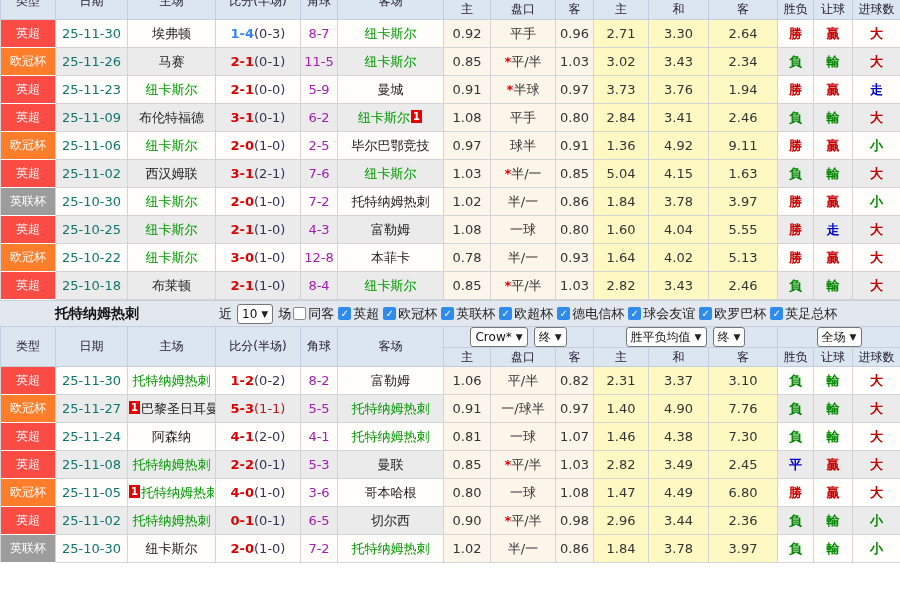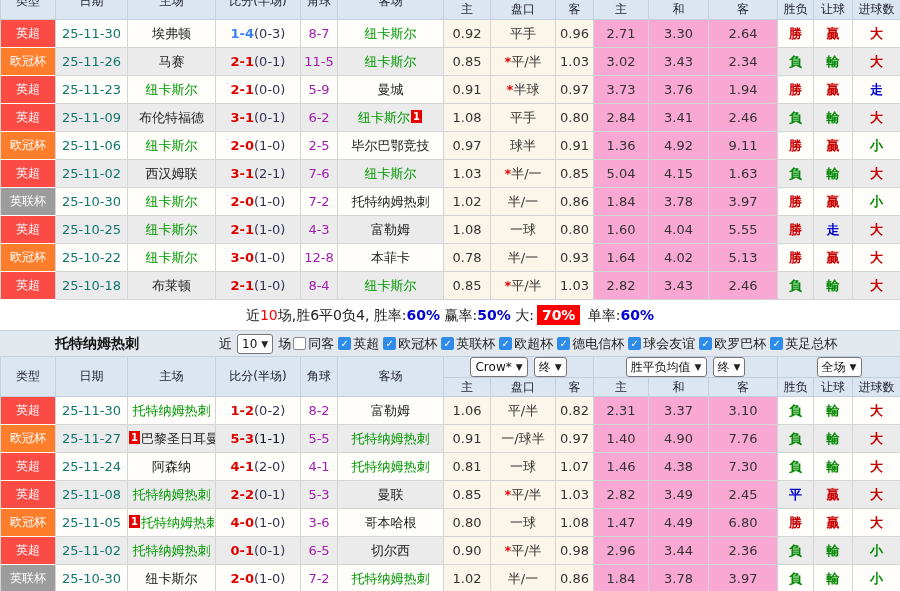--- a/index.html
+++ b/index.html
@@ -18,21 +18,21 @@
   .cutin{display:block;line-height:26px;margin-top:-12px;}
 
   #table2 thead tr{height:19px;}
 
   
   tbody tr{height:28px;}
   tbody td{border:1px solid #d4d4d4;font-size:13px;}
   tr.odd  td.stripe{background:#fffefb;}
   tr.even td.stripe{background:#ebebeb;}
   td.ah{background:#fcf6ea;}
-  td.eu{background:#f9a8d4;}
+  td.eu{background:#fef9c3;}
   td.lg{color:#fff;font-size:12px;border-bottom:1px solid #fff;}
 
   .date{color:#0f766e;}
   .team{color:#222;}
   .team.green{color:#009900;}
   .ft{font-weight:bold;}
   .ht{}
   .corner{color:#a21caf;}
   .oddnum{color:#333;}
   .star{font-weight:bold;}
@@ -300,21 +300,20 @@
           <td class="eu oddnum">2.82</td>
           <td class="eu oddnum">3.43</td>
           <td class="eu oddnum">2.46</td>
           <td class="stripe res" style="color: rgb(0, 136, 0);">負</td>
           <td class="stripe res" style="color: rgb(0, 136, 0);">輸</td>
           <td class="stripe res" style="color: rgb(200, 0, 0);">大</td>
         </tr>
       </tbody>
   </table>
 
-  <div class="summary" id="summary1"><span class="seg">近</span><span class="seg red">10</span><span class="seg">场,胜6平0负4, 胜率:</span><span class="seg blue">60%</span><span class="seg"> 赢率:</span><span class="seg blue">50%</span><span class="seg"> 大:</span><span class="seg badge70">70%</span><span class="seg"> 单率:</span><span class="seg blue">60%</span></div>
 
   <div class="section-bar">
     <span class="section-title">托特纳姆热刺</span>
     <span class="sb-spacer"></span>
     <span class="sb-item">近</span>
     <span class="selectbox">
       <span>10</span>
       <span class="caret">▼</span>
     </span>
     <span class="sb-item">场</span>
@@ -435,21 +434,21 @@
           <td class="eu oddnum">3.37</td>
           <td class="eu oddnum">3.10</td>
           <td class="stripe res" style="color: rgb(0, 136, 0);">負</td>
           <td class="stripe res" style="color: rgb(0, 136, 0);">輸</td>
           <td class="stripe res" style="color: rgb(200, 0, 0);">大</td>
         </tr>
         <tr class="even">
           <td class="lg" style="background: rgb(253, 125, 42);">欧冠杯</td>
           <td class="stripe date">25-11-27</td>
           <td class="stripe"><span class="badge" style="background: rgb(230, 0, 0);">1</span><span class="team">巴黎圣日耳曼</span></td>
-          <td class="stripe"><span class="ft" style="color: rgb(221, 0, 0);">5-3</span><span class="ht" style="color: #0f172a;">(1-1)</span></td>
+          <td class="stripe"><span class="ft" style="color: rgb(221, 0, 0);">5-3</span><span class="ht" style="color: #b91c1c;">(1-1)</span></td>
           <td class="stripe corner">5-5</td>
           <td class="stripe"><span class="team green" style="color: rgb(0, 153, 0);">托特纳姆热刺</span></td>
           <td class="ah oddnum">0.91</td>
           <td class="ah"><span>一/球半</span></td>
           <td class="ah oddnum">0.97</td>
           <td class="eu oddnum">1.40</td>
           <td class="eu oddnum">4.90</td>
           <td class="eu oddnum">7.76</td>
           <td class="stripe res" style="color: rgb(0, 136, 0);">負</td>
           <td class="stripe res" style="color: rgb(0, 136, 0);">輸</td>

